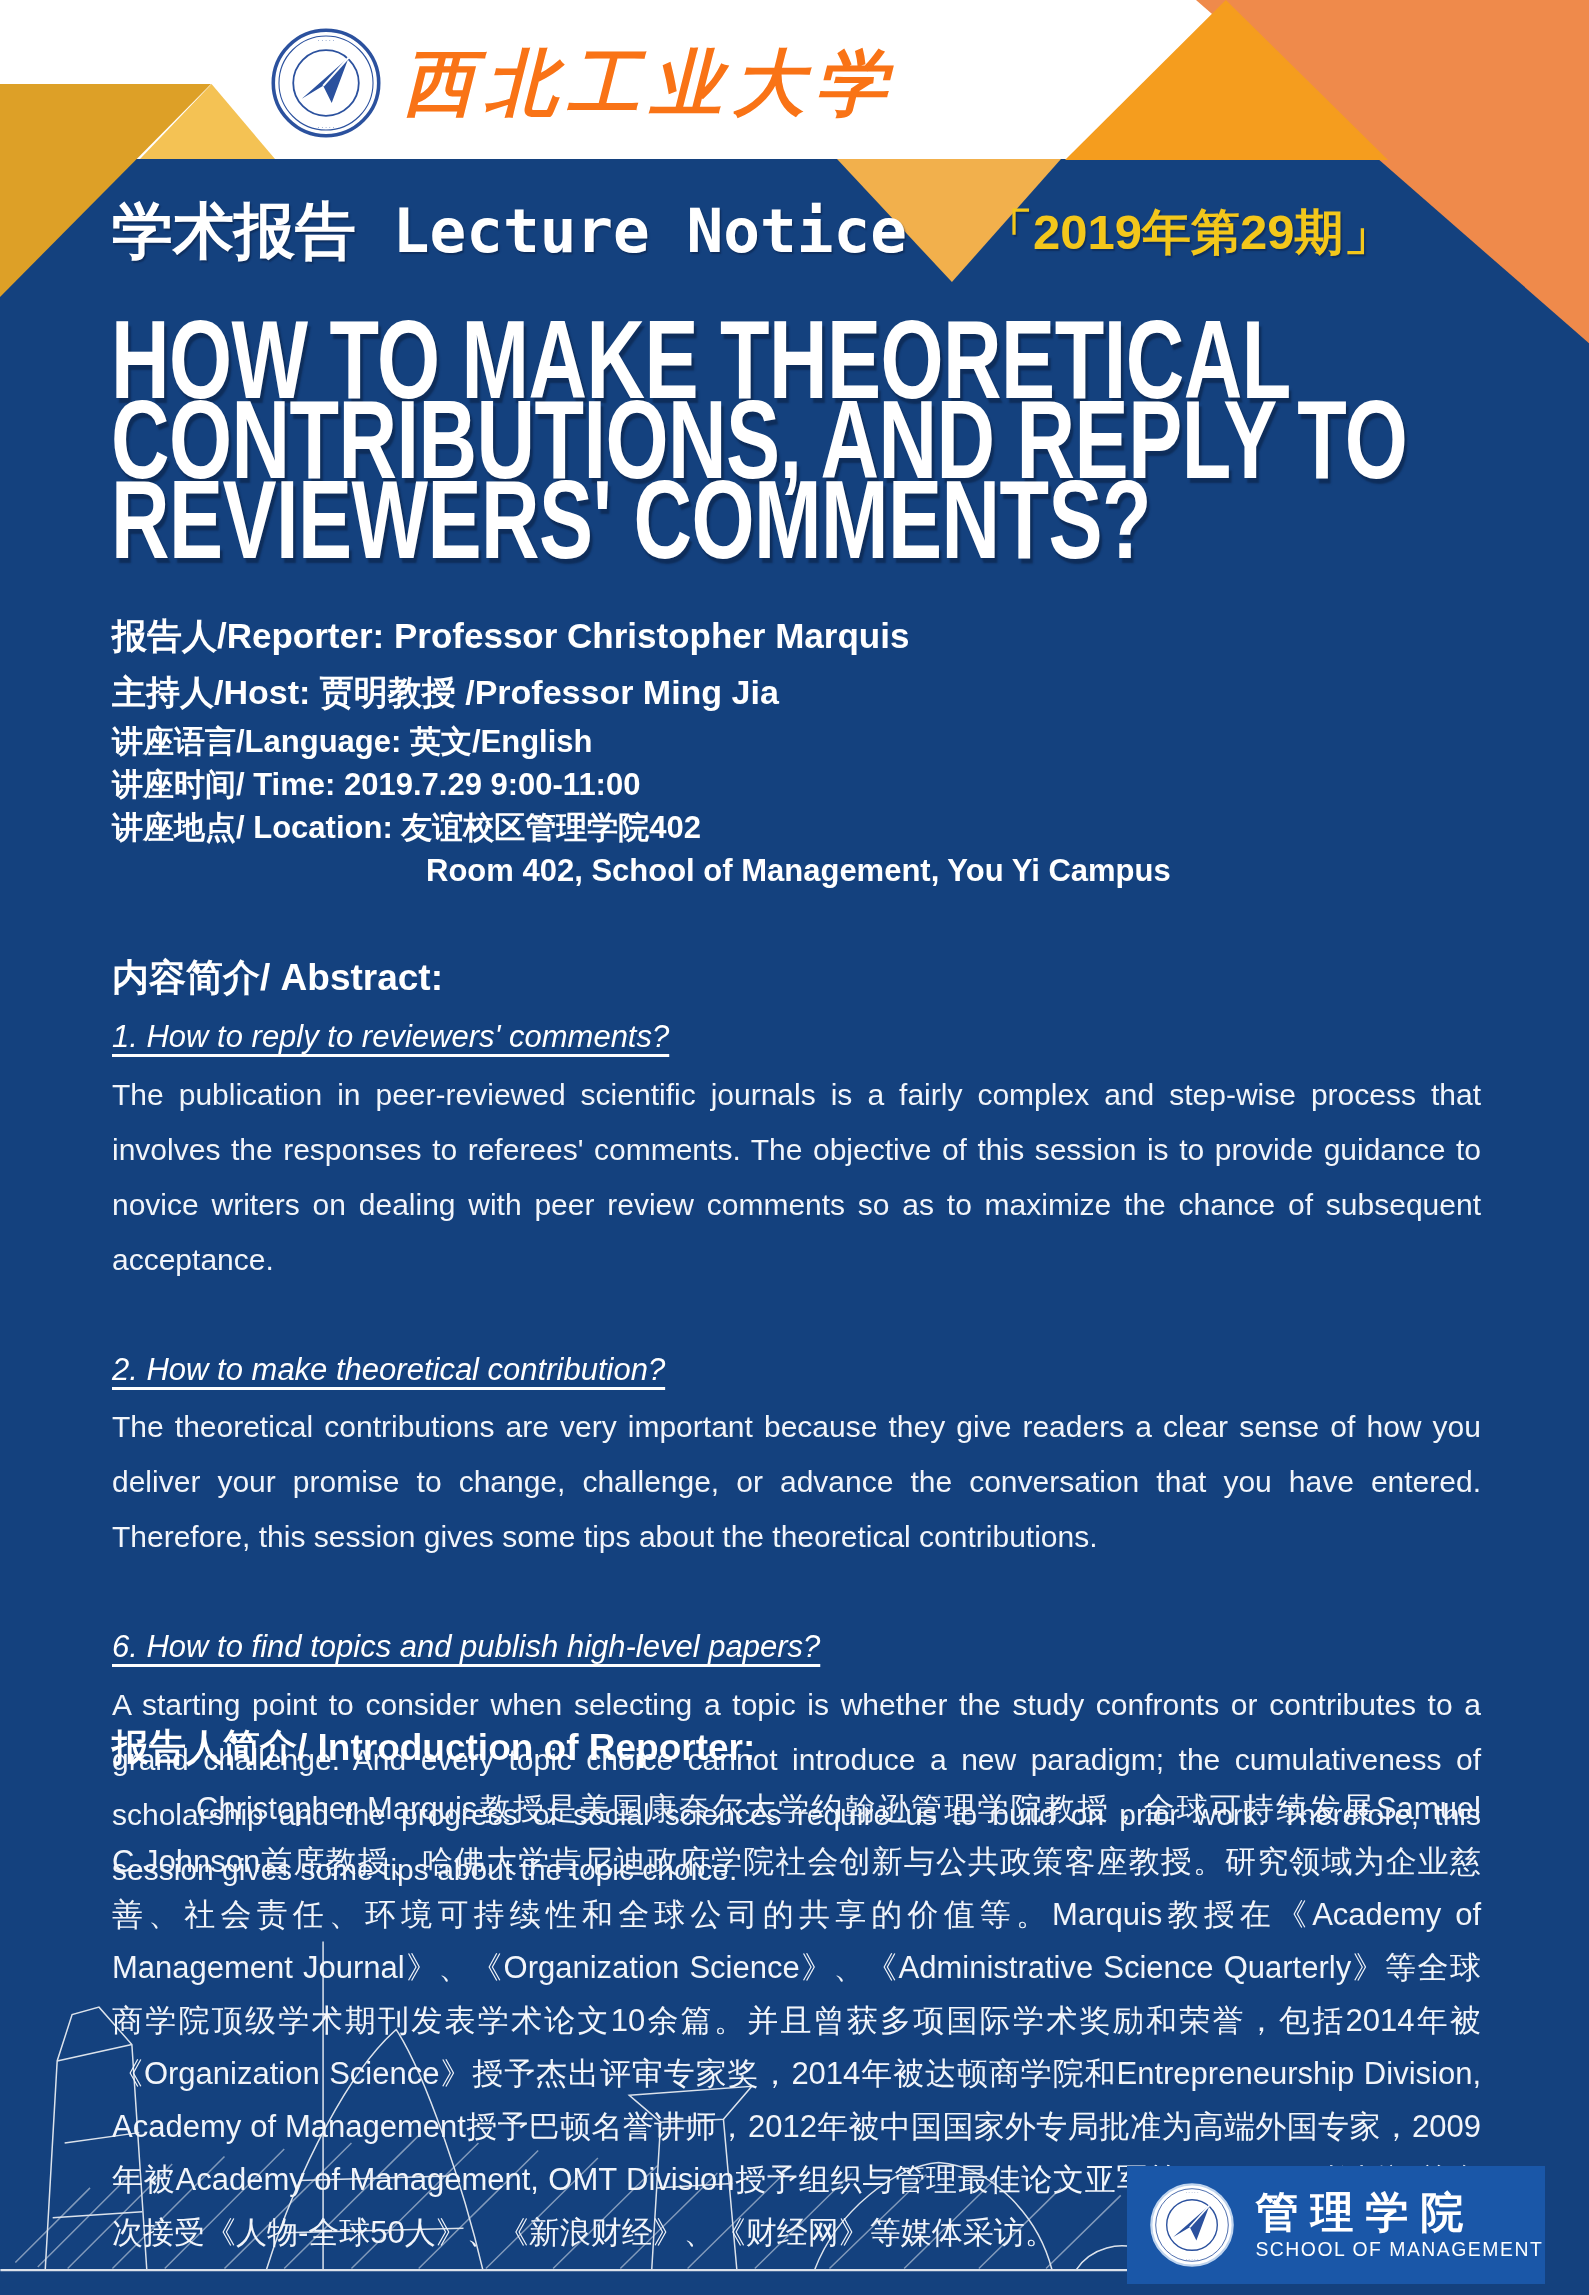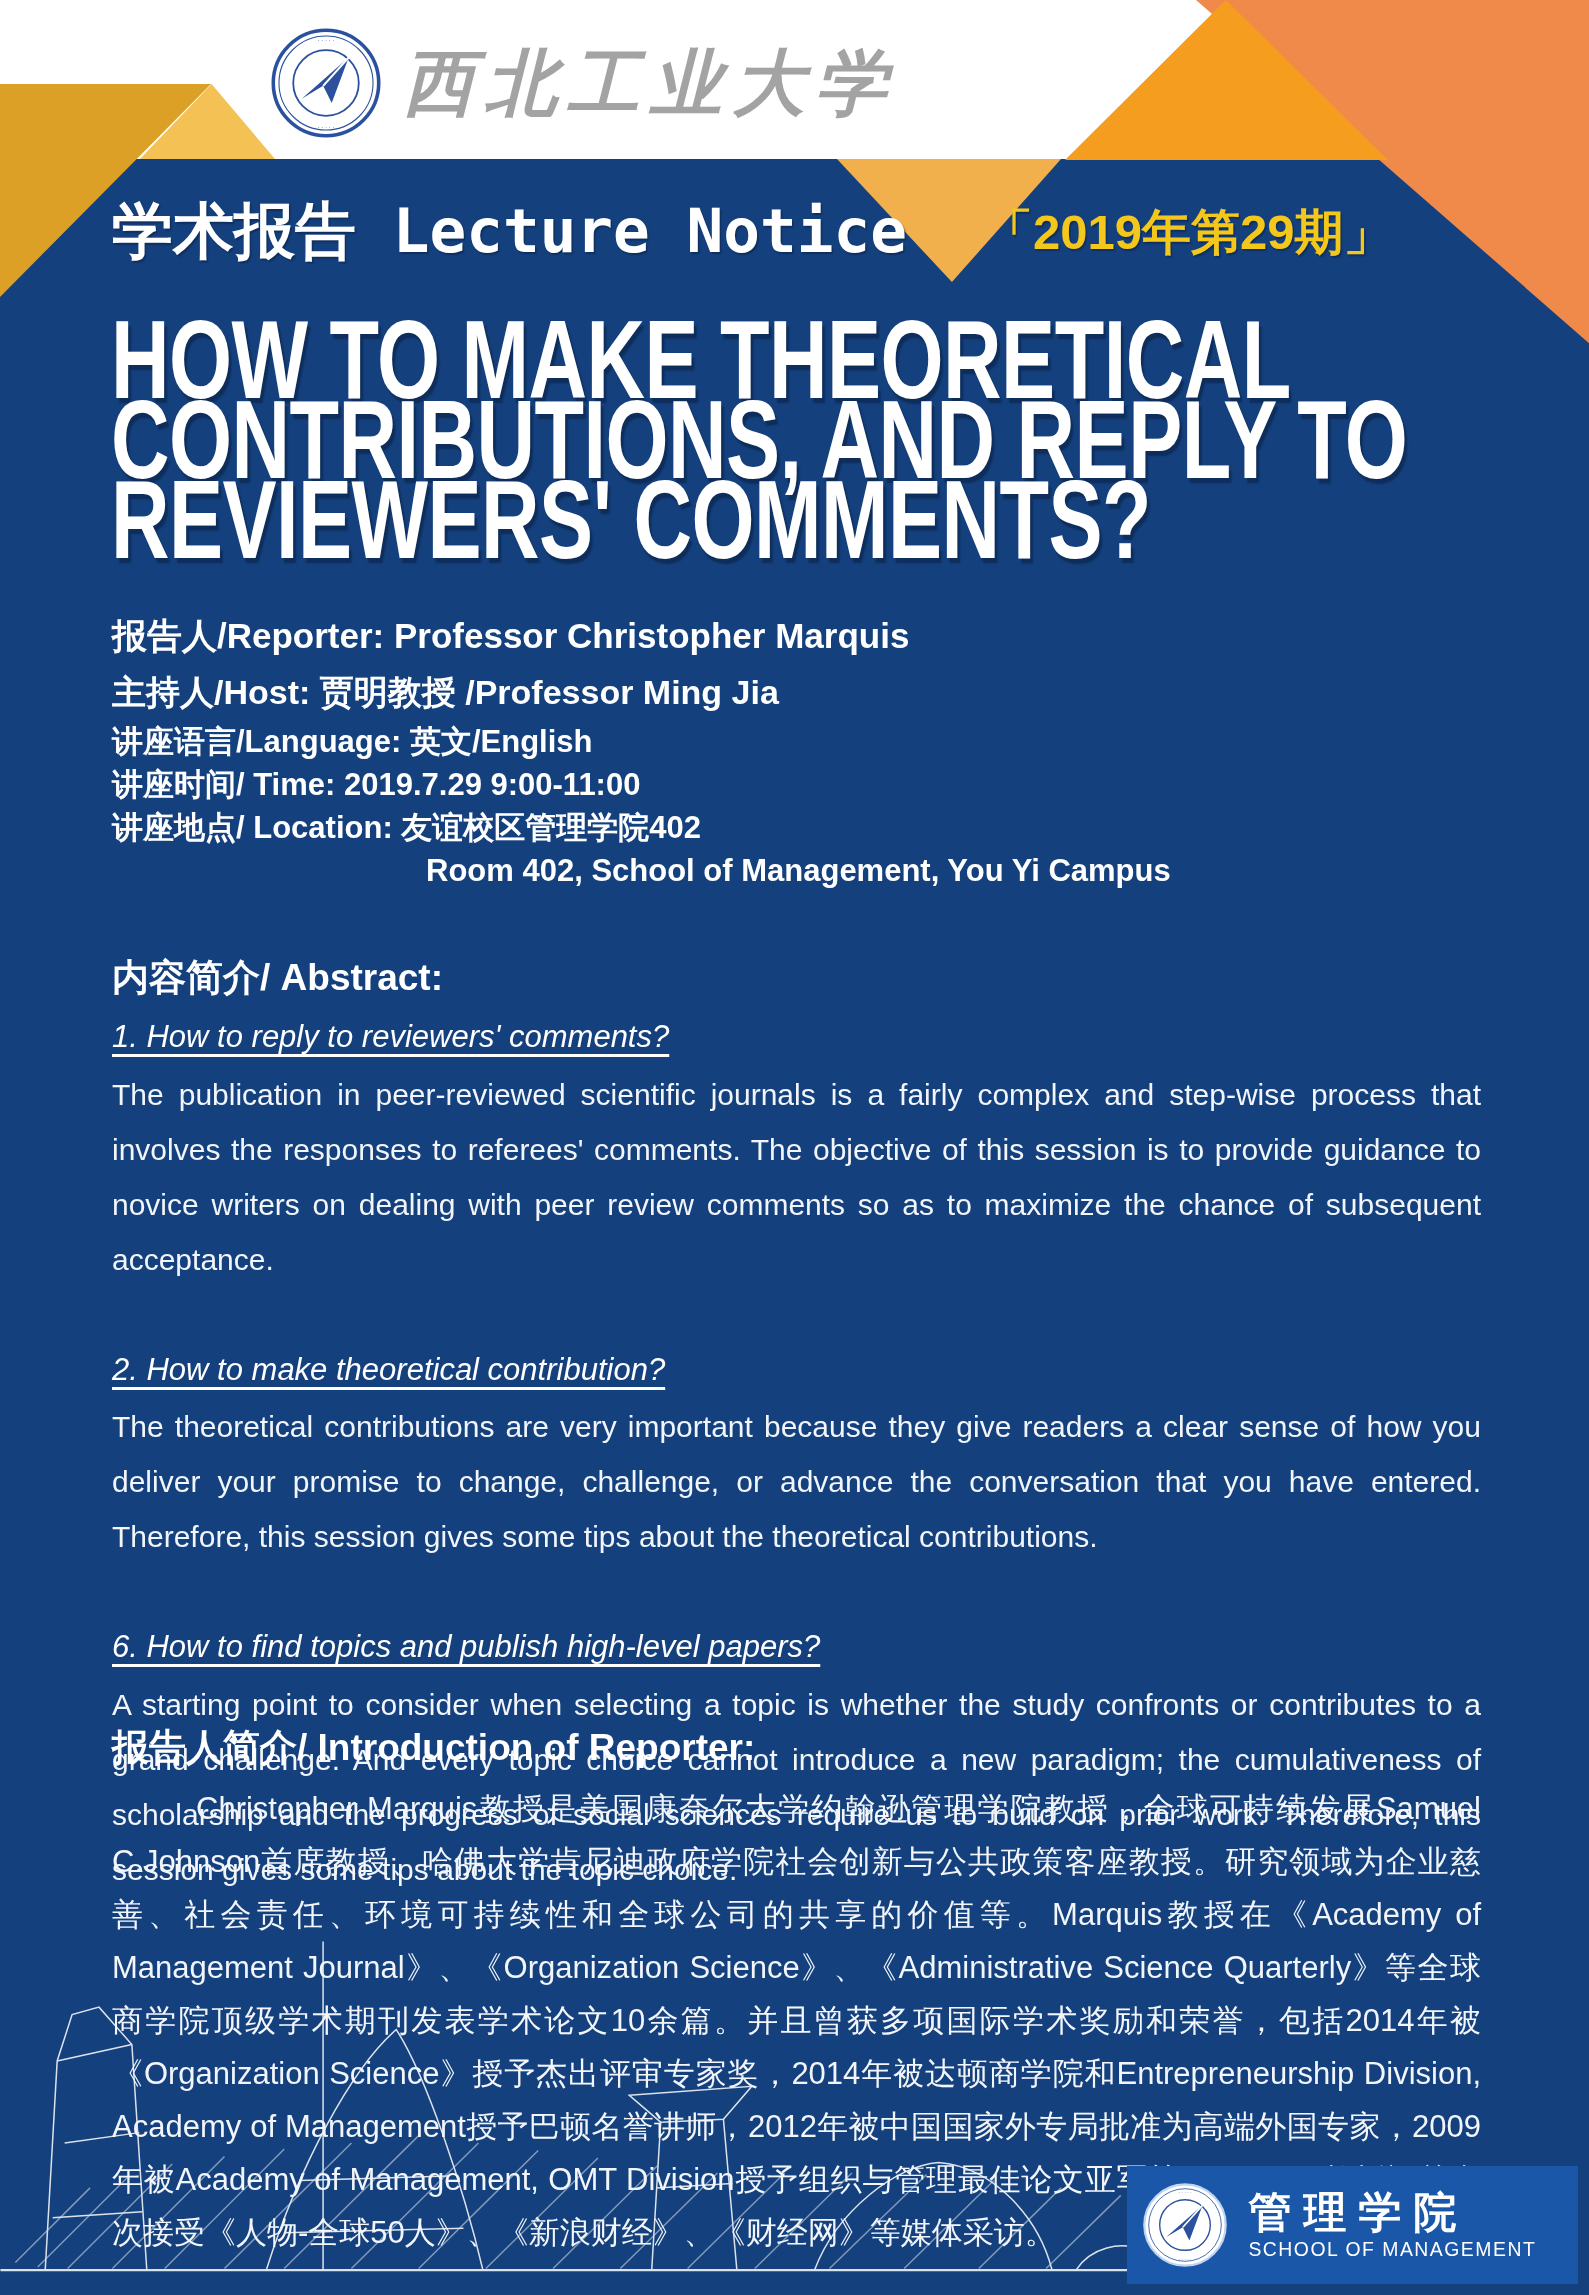--- a/index.html
+++ b/index.html
@@ -4,21 +4,21 @@
 <style>
   html,body{margin:0;padding:0;background:#0b1e3c;}
   .poster{
     position:relative;width:1589px;height:2295px;overflow:hidden;
     background:#14417E;font-family:"Liberation Sans",sans-serif;
   }
   
   .header-band{position:absolute;left:0;top:0;width:1589px;height:159px;background:#ffffff;z-index:1;}
   .uni-logo{position:absolute;left:269px;top:19.4px;height:127px;display:flex;align-items:center;z-index:6;}
   .uni-emblem{width:114px;height:114px;flex:0 0 auto;}
-  .uni-names{margin-left:19.4px;color:#a3a3a3;}
+  .uni-names{margin-left:19.4px;color:#f97316;}
   .uni-zh{font-family:"DejaVu Serif","Liberation Serif",serif;font-weight:bold;font-style:italic;
           font-size:72px;line-height:75px;letter-spacing:10.5px;white-space:nowrap;}
   .uni-en{font-family:"Liberation Serif","DejaVu Serif",serif;font-weight:bold;font-size:22.4px;
           letter-spacing:1.9px;margin-top:4.5px;white-space:nowrap;}
   
   .tri{position:absolute;z-index:2;}
   .tri-tl-dark{left:0;top:84px;width:211px;height:213px;background:#DDA027;
     clip-path:polygon(0 0,100% 0,0 100%);}
   .tri-tl-light{left:140px;top:84px;width:135px;height:75px;background:#F4C254;z-index:3;
     clip-path:polygon(53% 0,100% 100%,0 100%);}
@@ -54,22 +54,22 @@
   .section-heading{font-size:37px;font-weight:bold;line-height:46px;margin-bottom:10.5px;white-space:nowrap;}
   .item-heading{font-size:31px;font-style:italic;text-decoration:underline;
     text-underline-offset:6.7px;line-height:39px;margin-top:16.4px;margin-bottom:10.5px;white-space:nowrap;
     font-family:"Liberation Sans",sans-serif;}
   .item-body{font-size:30px;line-height:55px;text-align:justify;color:#F2F5FA;font-weight:400;}
   .gap-item{margin-top:63px;}
   .intro-body{font-size:31px;line-height:53px;text-align:justify;text-indent:84px;color:#F2F5FA;}
   
   .city-sketch{position:absolute;left:0;top:1919px;width:1166px;height:363px;z-index:4;opacity:.85;}
   
-  .footer-box{position:absolute;left:1127px;top:2166px;width:451px;height:118px;background:#1A57A8;
-    z-index:6;display:flex;align-items:center;padding-left:14px;box-sizing:border-box;}
+  .footer-box{position:absolute;left:1127px;top:2166px;width:418px;height:118px;background:#1A57A8;
+    z-index:6;display:flex;align-items:center;padding-left:21px;box-sizing:border-box;}
   .footer-emblem{width:88px;height:88px;flex:0 0 auto;}
   .footer-names{margin-left:19.4px;color:#ffffff;}
   .footer-zh{font-size:43px;font-weight:bold;letter-spacing:12px;line-height:49px;white-space:nowrap;
     font-family:"DejaVu Serif","Liberation Serif",serif;}
   .footer-en{font-size:19.4px;letter-spacing:1.5px;line-height:25.4px;white-space:nowrap;}
 </style>
 </head>
 <body>
 
 <div class="poster">

